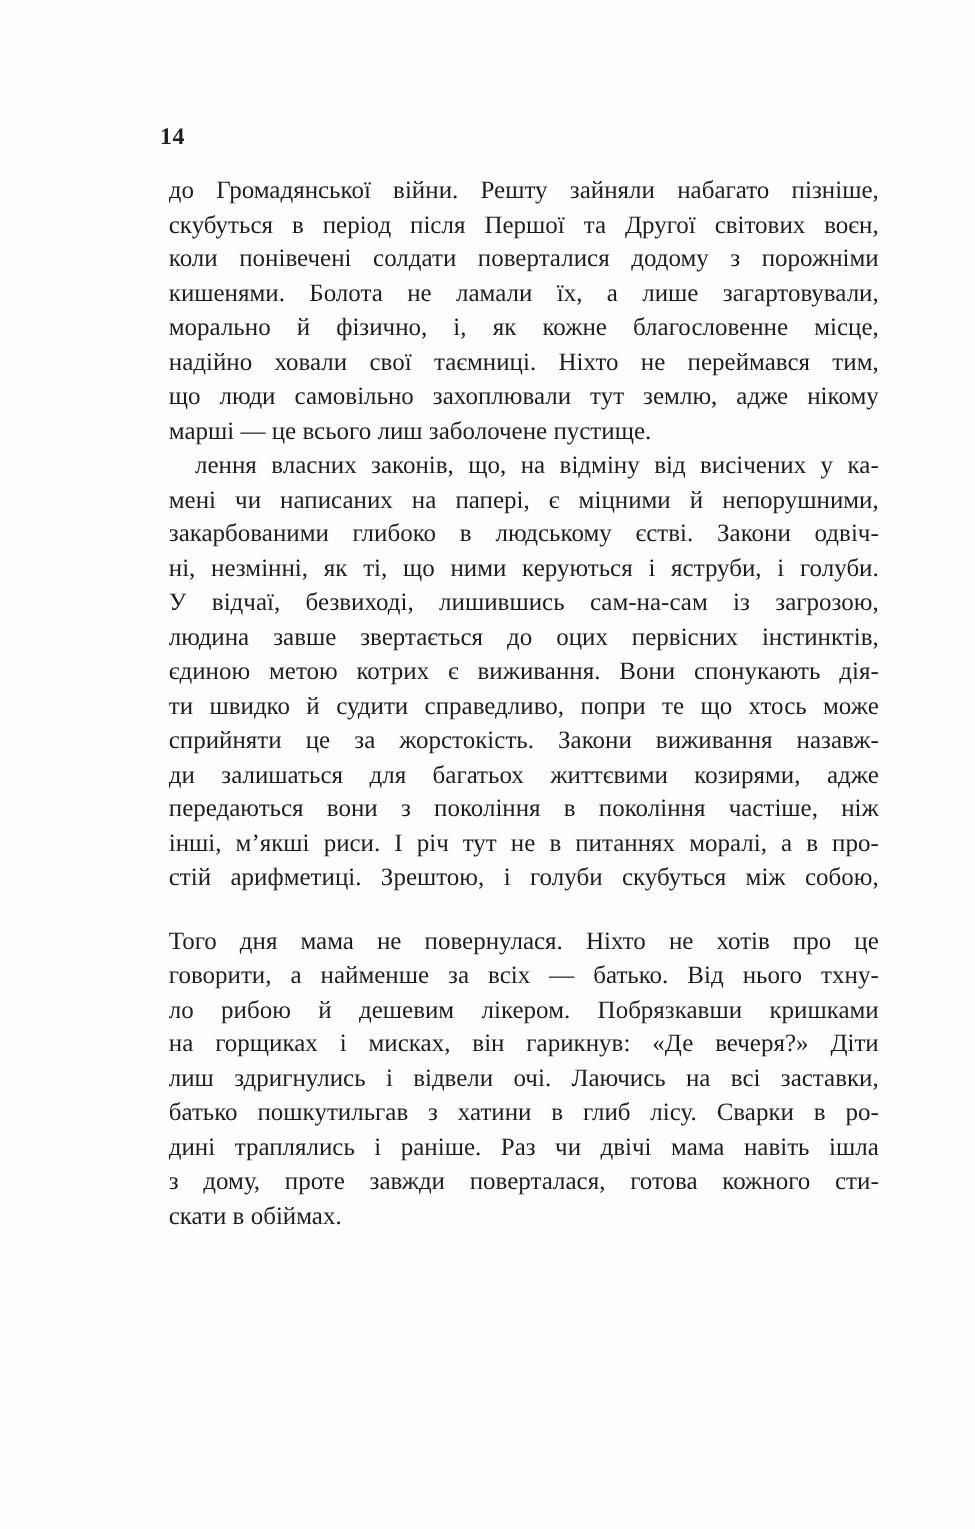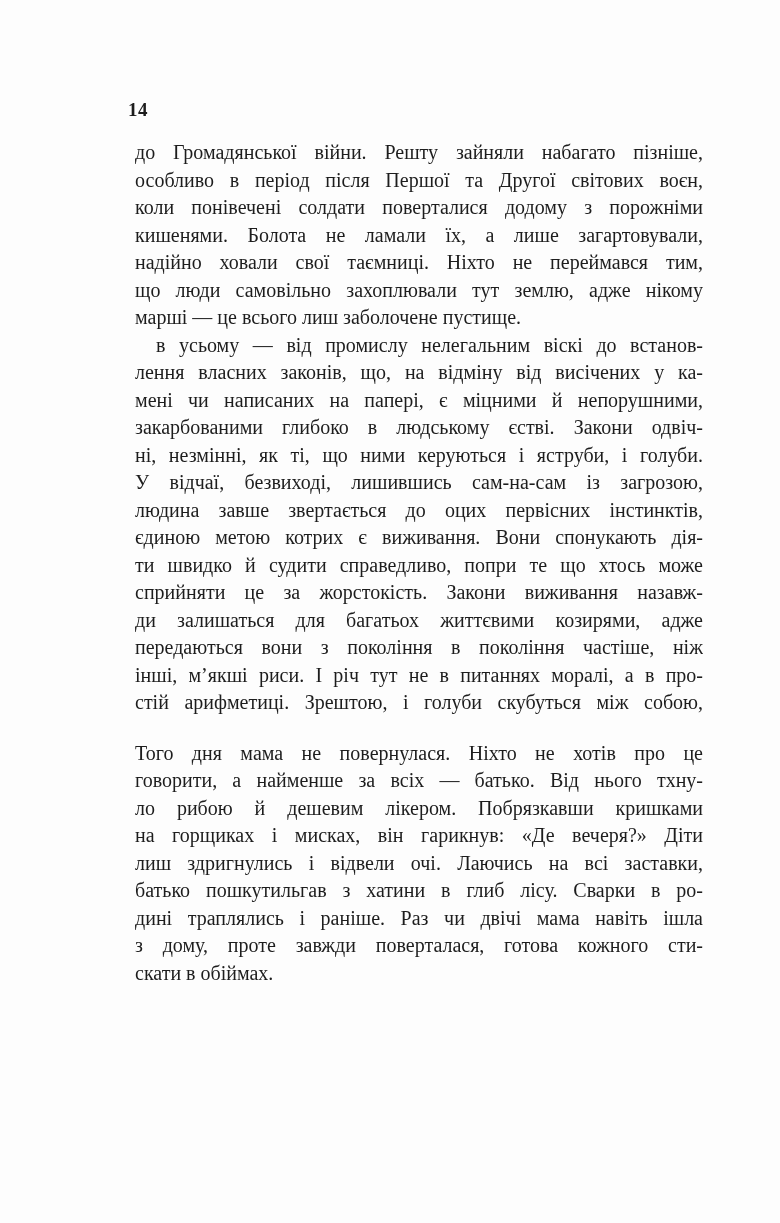--- a/index.html
+++ b/index.html
@@ -54,29 +54,29 @@
   }
 </style>
 </head>
 <body>
 
 <div class="page" style="background: rgb(253, 253, 253); color: rgb(29, 29, 29);">
   <div class="page-number">14</div>
   <div class="text-block">
       <div class="paragraph">
         <div class="line">до Громадянської війни. Решту зайняли набагато пізніше,</div>
-        <div class="line">особливо в період після Першої та Другої світових воєн,</div>
+        <div class="line">скубуться в період після Першої та Другої світових воєн,</div>
         <div class="line">коли понівечені солдати поверталися додому з порожніми</div>
         <div class="line">кишенями. Болота не ламали їх, а лише загартовували,</div>
+        <div class="line">морально й фізично, і, як кожне благословенне місце,</div>
         <div class="line">надійно ховали свої таємниці. Ніхто не переймався тим,</div>
         <div class="line">що люди самовільно захоплювали тут землю, адже нікому</div>
         <div class="line last">марші — це всього лиш заболочене пустище.</div>
       </div>
       <div class="paragraph indent">
-        <div class="line">в усьому — від промислу нелегальним віскі до встанов-</div>
         <div class="line">лення власних законів, що, на відміну від висічених у ка-</div>
         <div class="line">мені чи написаних на папері, є міцними й непорушними,</div>
         <div class="line">закарбованими глибоко в людському єстві. Закони одвіч-</div>
         <div class="line">ні, незмінні, як ті, що ними керуються і яструби, і голуби.</div>
         <div class="line">У відчаї, безвиході, лишившись сам-на-сам із загрозою,</div>
         <div class="line">людина завше звертається до оцих первісних інстинктів,</div>
         <div class="line">єдиною метою котрих є виживання. Вони спонукають дія-</div>
         <div class="line">ти швидко й судити справедливо, попри те що хтось може</div>
         <div class="line">сприйняти це за жорстокість. Закони виживання назавж-</div>
         <div class="line">ди залишаться для багатьох життєвими козирями, адже</div>

